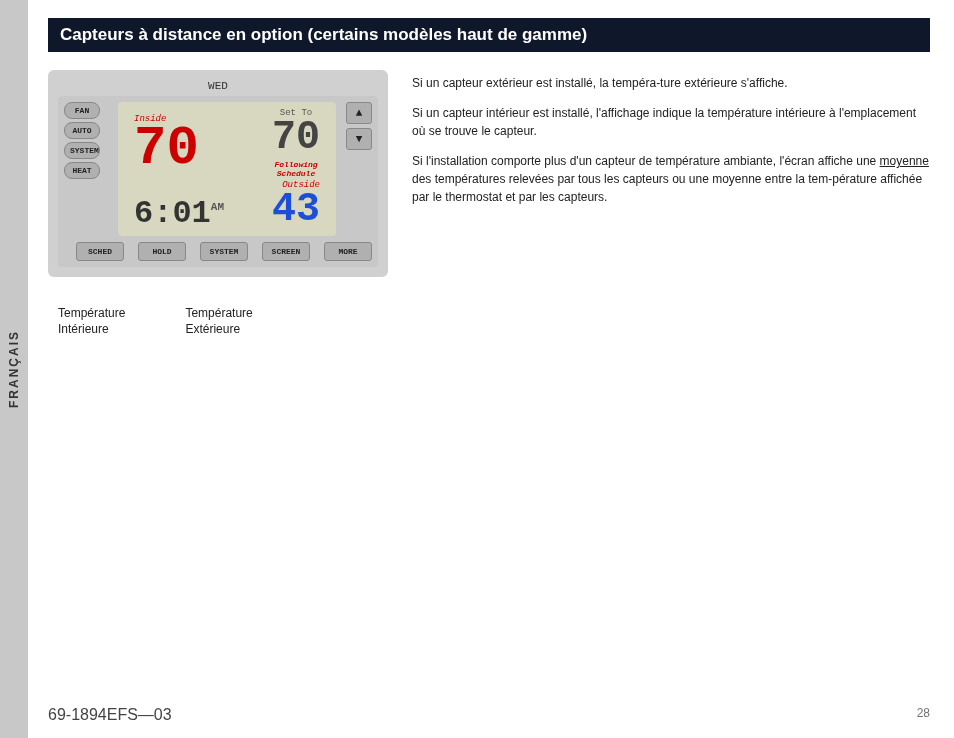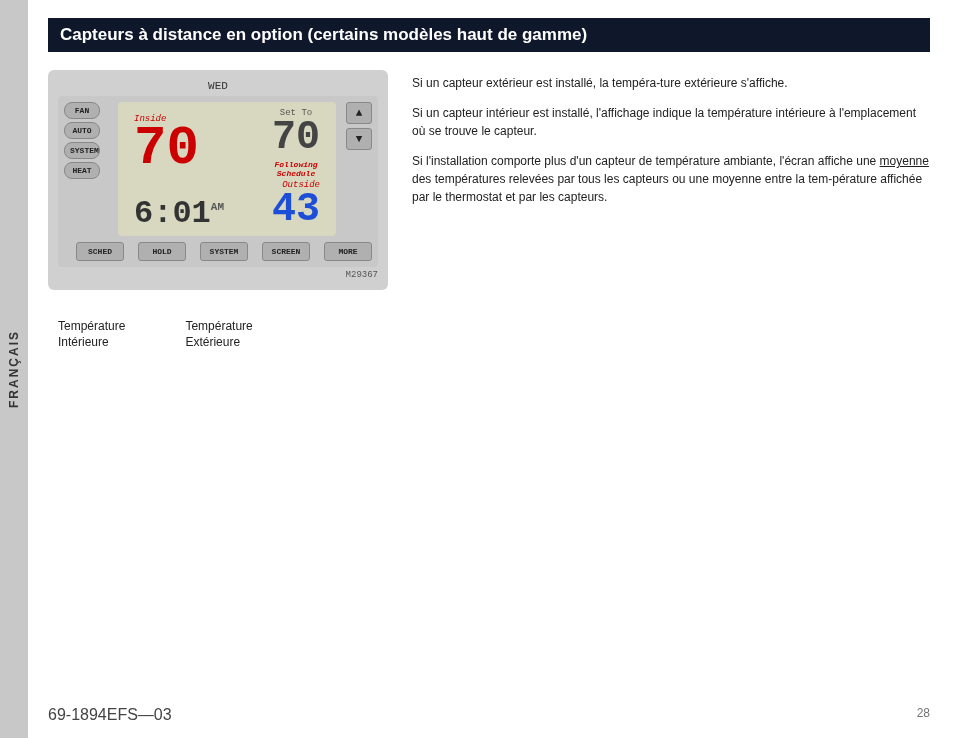--- a/index.html
+++ b/index.html
@@ -356,21 +356,20 @@
 
           <div class="bottom-btns">
             <div class="bottom-btn">SCHED</div>
             <div class="bottom-btn">HOLD</div>
             <div class="bottom-btn">SYSTEM</div>
             <div class="bottom-btn">SCREEN</div>
             <div class="bottom-btn">MORE</div>
           </div>
         </div>
 
-        <div class="model-num">M29367</div>
       </div>
 
       <div class="thermo-labels">
         <div class="thermo-label">Température<br>Intérieure</div>
         <div class="thermo-label">Température<br>Extérieure</div>
       </div>
     </div>
 
     <div class="text-area">
       <p class="text-para">Si un capteur extérieur est installé, la tempéra-ture extérieure s'affiche.</p>

